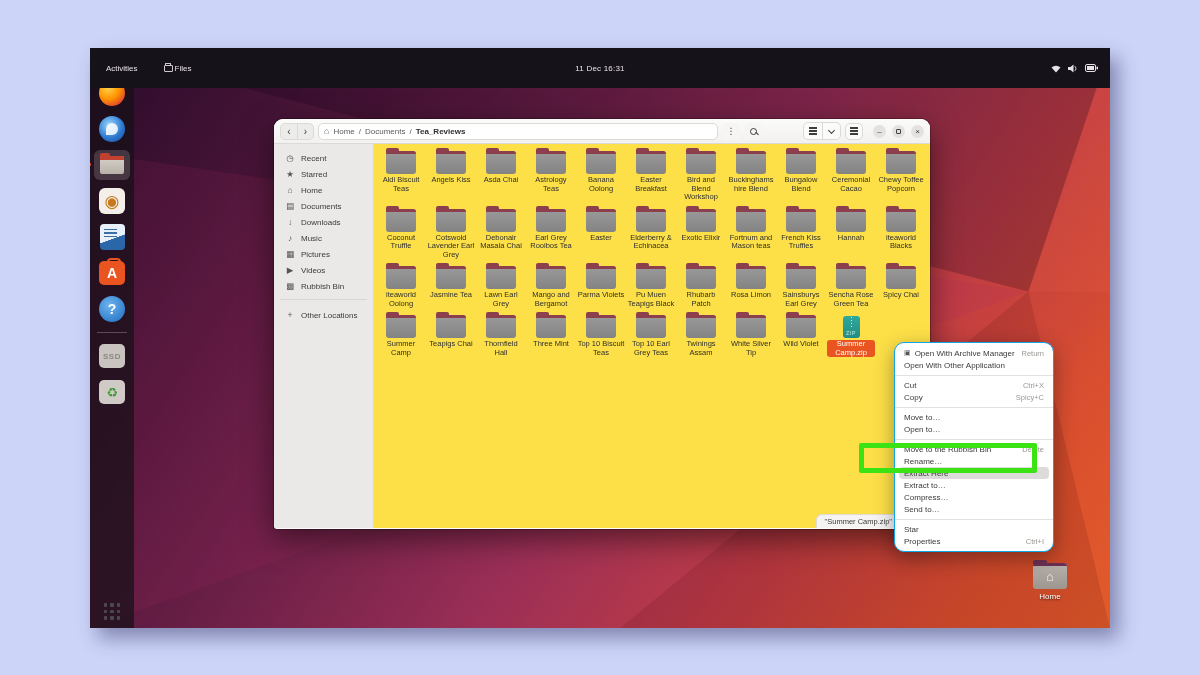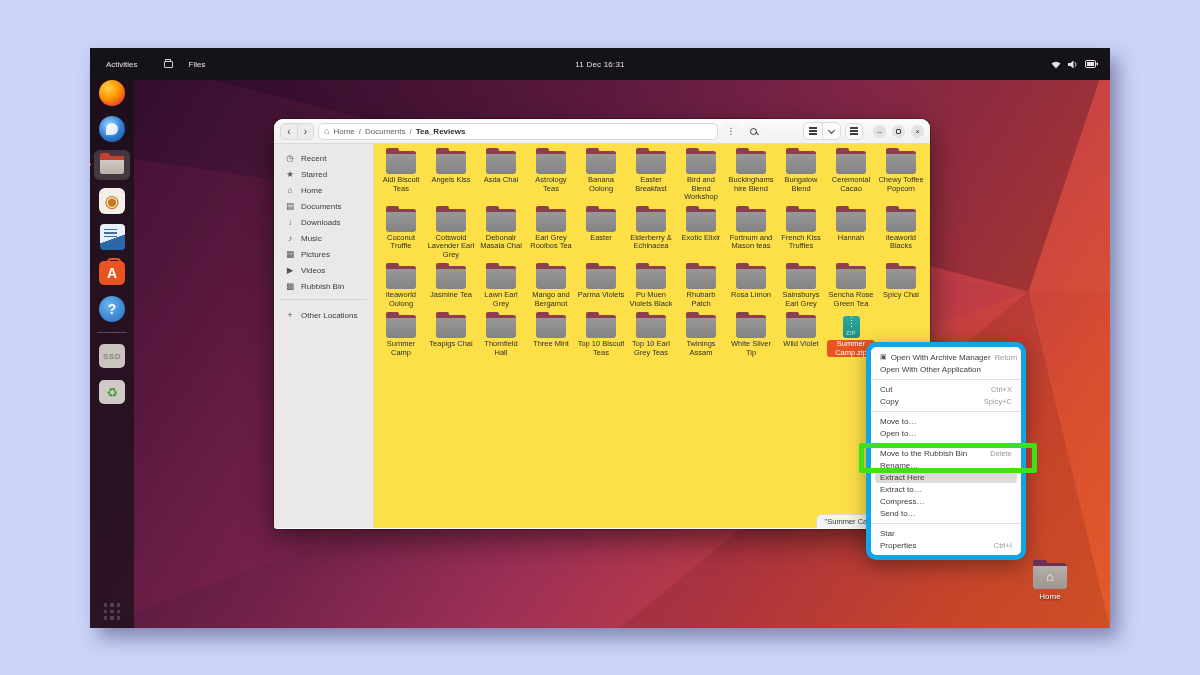--- a/index.html
+++ b/index.html
@@ -6,23 +6,23 @@
   *{box-sizing:border-box;}
   .desktop{position:absolute;left:90px;top:48px;width:1020px;height:580px;overflow:hidden;box-shadow:8px 10px 18px rgba(40,40,90,.45);}
   .wallpaper{position:absolute;inset:0;background:linear-gradient(123deg,#2b0b2a 0%,#441335 16%,#6d2048 36%,#9c2f56 55%,#bf3c45 72%,#d94f2e 88%,#e25b2a 100%);}
   .facet{position:absolute;inset:0;}
   .facet.f1{clip-path:polygon(0 0,100% 0,92% 42%);background:rgba(15,0,25,.22);}
   .facet.f2{clip-path:polygon(0 18%,92% 42%,0 100%);background:rgba(170,40,100,.14);}
   .facet.f3{clip-path:polygon(92% 42%,100% 100%,52% 100%);background:rgba(60,0,10,.12);}
   .facet.f4{clip-path:polygon(92% 42%,100% 42%,100% 0);background:rgba(255,120,80,.10);}
 
   
-  .topbar{position:absolute;left:0;top:0;right:0;height:32px;background:#161219;display:flex;align-items:center;color:#e6e2e6;font-size:8px;z-index:30;}
+  .topbar{position:absolute;left:0;top:0;right:0;height:40px;background:#161219;display:flex;align-items:center;color:#e6e2e6;font-size:8px;z-index:30;}
   .tb-left{display:flex;align-items:center;gap:26px;padding-left:16px;}
-  .tb-app{display:flex;align-items:center;gap:16px;}
+  .tb-app{display:flex;align-items:center;gap:2px;}
   .tb-folder{width:9px;height:7px;border:1px solid #cfcbd0;border-radius:1px;position:relative;}
   .tb-folder::before{content:"";position:absolute;top:-3px;left:0;width:4px;height:2px;border:1px solid #cfcbd0;border-bottom:none;border-radius:1px 1px 0 0;}
   .tb-clock{position:absolute;left:50%;transform:translateX(-50%);letter-spacing:.2px;}
   .tb-right{margin-left:auto;display:flex;align-items:center;gap:7px;padding-right:12px;}
   .tb-right svg{display:block;}
 
   
   .dock{position:absolute;left:0;top:22px;bottom:0;width:44px;background:rgba(22,16,24,.72);z-index:25;display:flex;flex-direction:column;align-items:center;padding-top:8px;gap:6px;}
   .dock-item{width:36px;height:30px;display:flex;align-items:center;justify-content:center;position:relative;}
   .dock-glyph{display:flex;align-items:center;justify-content:center;}
@@ -85,21 +85,21 @@
   .folder-icon::after{content:"";position:absolute;top:0;left:0;right:0;height:3px;background:#8c3f4d;border-radius:2px 3px 0 0;}
   .zip-icon{display:none;}
   .file-item.zip .zip-icon{display:block;width:17px;height:22px;margin-top:1px;background:linear-gradient(#2fa89c,#238d84);border-radius:3px;position:relative;}
   .file-item.zip .zip-icon::before{content:"";position:absolute;left:50%;top:1px;width:1px;height:11px;background:repeating-linear-gradient(#d8f3ef 0 1.5px,transparent 1.5px 3px);}
   .zip-badge{position:absolute;bottom:2px;left:2px;right:2px;text-align:center;font-size:5.5px;color:#bfe9e3;letter-spacing:.4px;}
   .file-label{margin-top:2px;font-size:7.5px;line-height:8.5px;text-align:center;color:#2e2e2e;word-break:break-word;max-width:48px;}
   .file-item.zip .file-label{background:#e95420;color:#fff;border-radius:3px;padding:0 1px;}
   .statusbar{position:absolute;right:0;bottom:0;background:#f5f4f3;border:1px solid #dddbd9;border-right:none;border-bottom:none;border-radius:6px 0 0 0;font-size:7.5px;color:#3c3c3c;padding:2px 8px;white-space:nowrap;}
 
   
-  .context-menu{position:absolute;left:776px;top:294px;width:160px;background:#ffffff;border:5px solid #0ea5e9;border-radius:10px;box-shadow:0 6px 20px rgba(0,0,0,.35);padding:4px 0;z-index:40;}
+  .context-menu{position:absolute;left:804px;top:294px;width:160px;background:#ffffff;border:1px solid #0ea5e9;border-radius:10px;box-shadow:0 6px 20px rgba(0,0,0,.35);padding:4px 0;z-index:40;}
   .menu-item{height:12px;display:flex;align-items:center;padding:0 9px;font-size:8px;color:#3a3a3a;gap:4px;}
   .mi-icon{font-size:7px;color:#555;}
   .mi-icon:empty{display:none;}
   .mi-label{flex:1;white-space:nowrap;}
   .mi-shortcut{color:#9a9894;font-size:7.5px;}
   .menu-item.separator{height:1px;background:#e3e1df;padding:0;margin:3.5px 0;}
   .menu-item.highlighted{background:#dddbd9;margin:0 4px;padding:0 5px;border-radius:4px;}
 
   .green-box{position:absolute;left:769px;top:395px;width:178px;height:30px;border:5px solid #3be214;z-index:50;pointer-events:none;border-radius:2px;}
 
@@ -457,21 +457,21 @@
 
             <div class="file-item folder">
               <div class="folder-icon"></div>
 
               <div class="file-label">Parma Violets</div>
             </div>
 
             <div class="file-item folder">
               <div class="folder-icon"></div>
 
-              <div class="file-label">Pu Muen Violets Black</div>
+              <div class="file-label">Pu Muen Teapigs Black</div>
             </div>
 
             <div class="file-item folder">
               <div class="folder-icon"></div>
 
               <div class="file-label">Rhubarb Patch</div>
             </div>
 
             <div class="file-item folder">
               <div class="folder-icon"></div>

